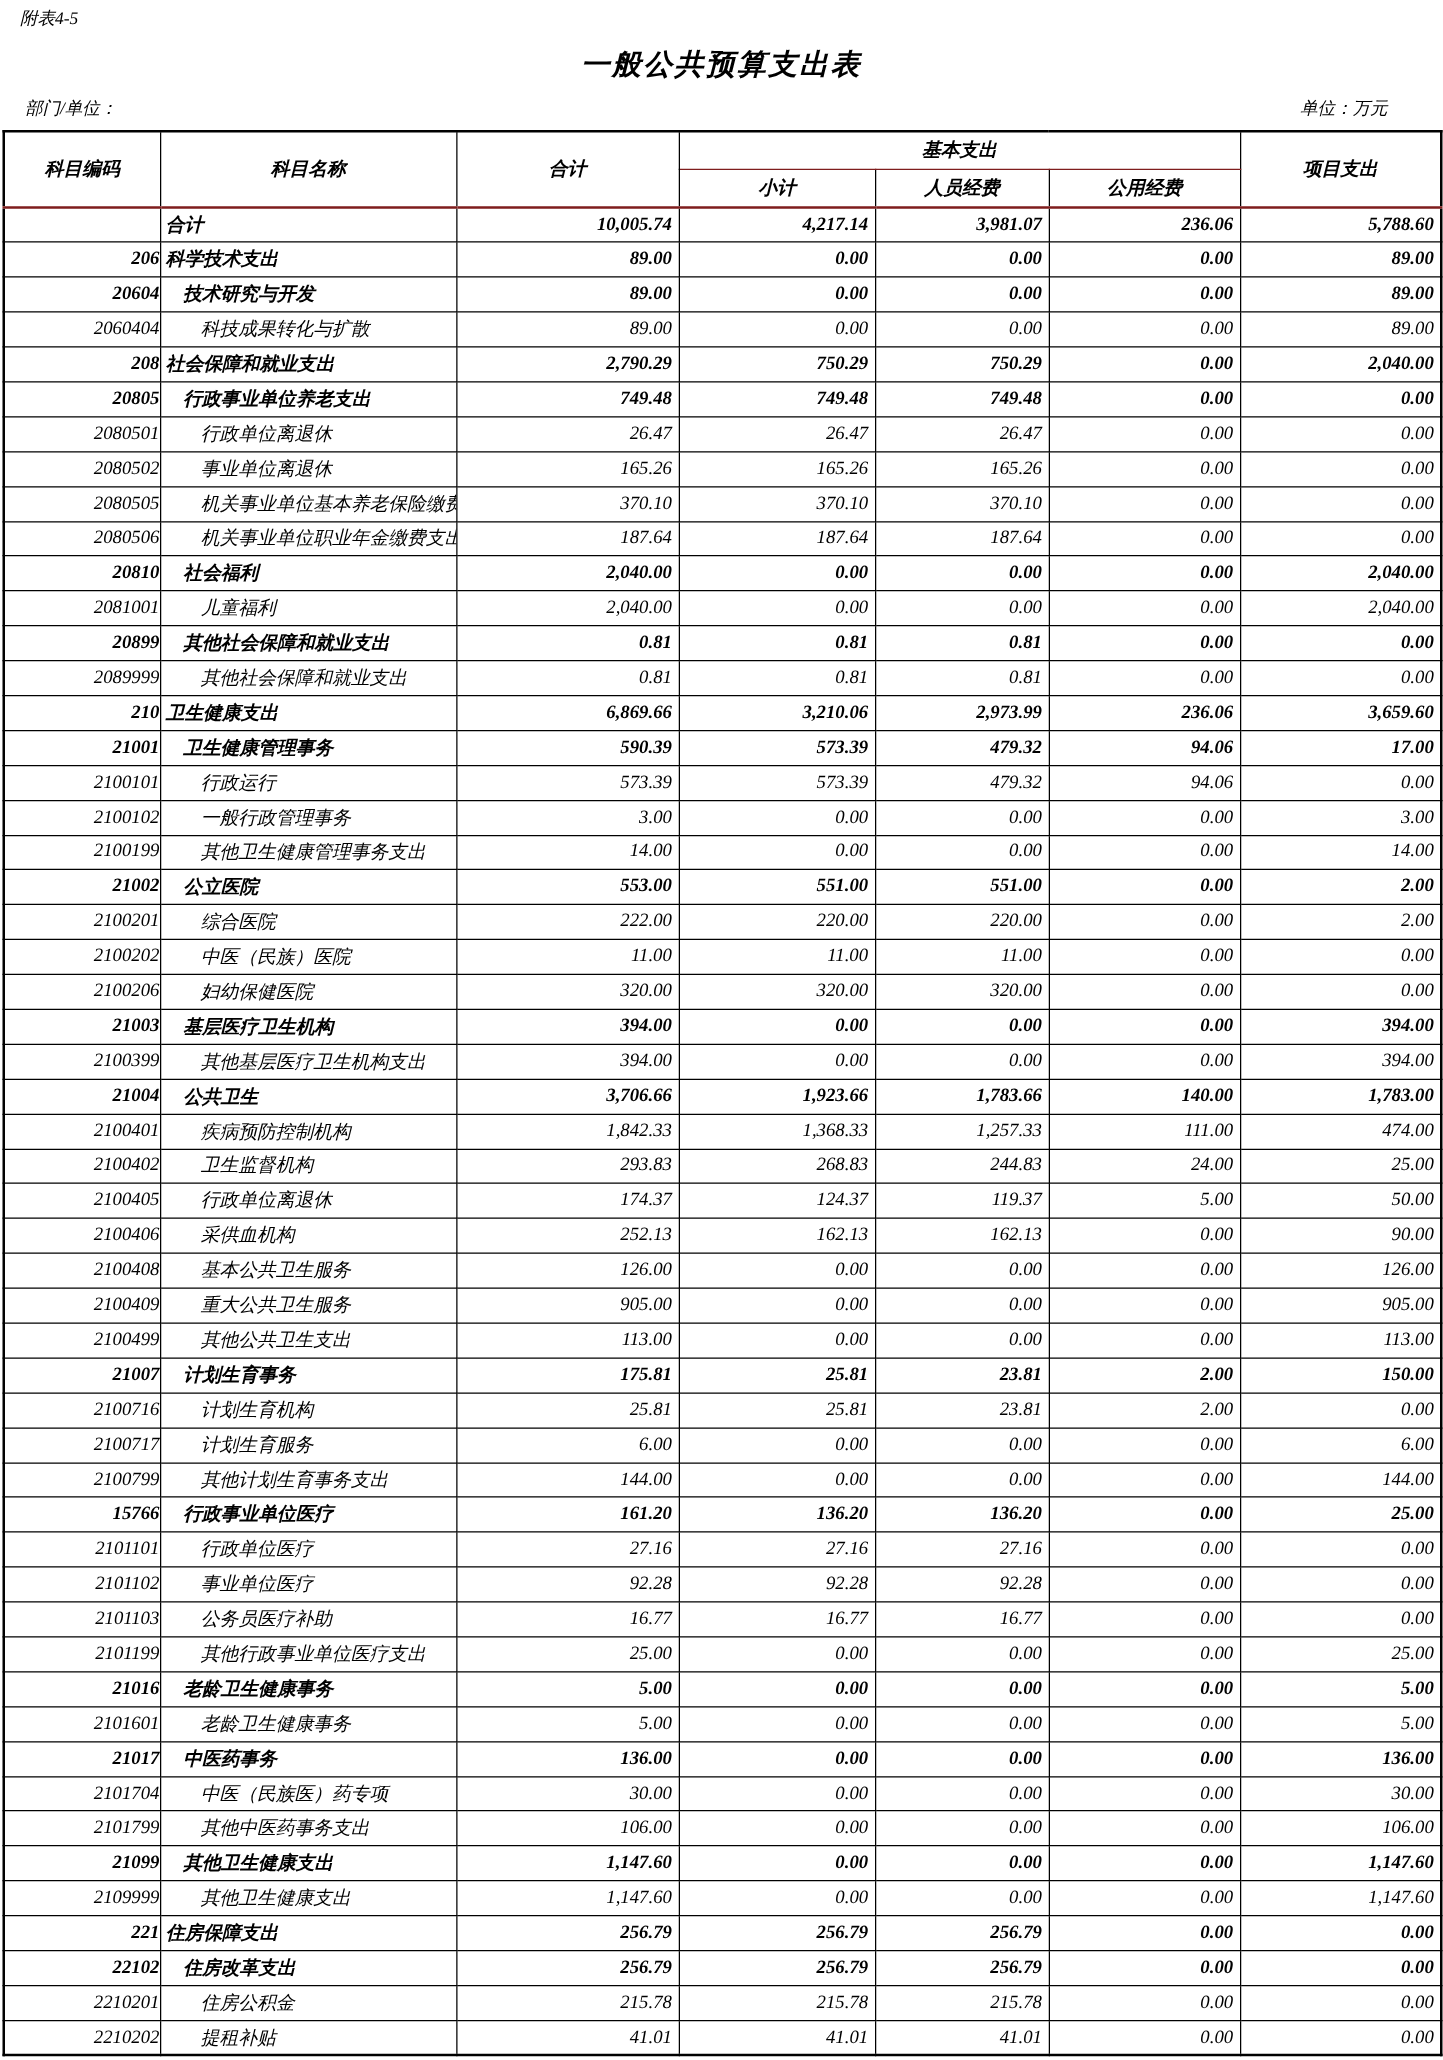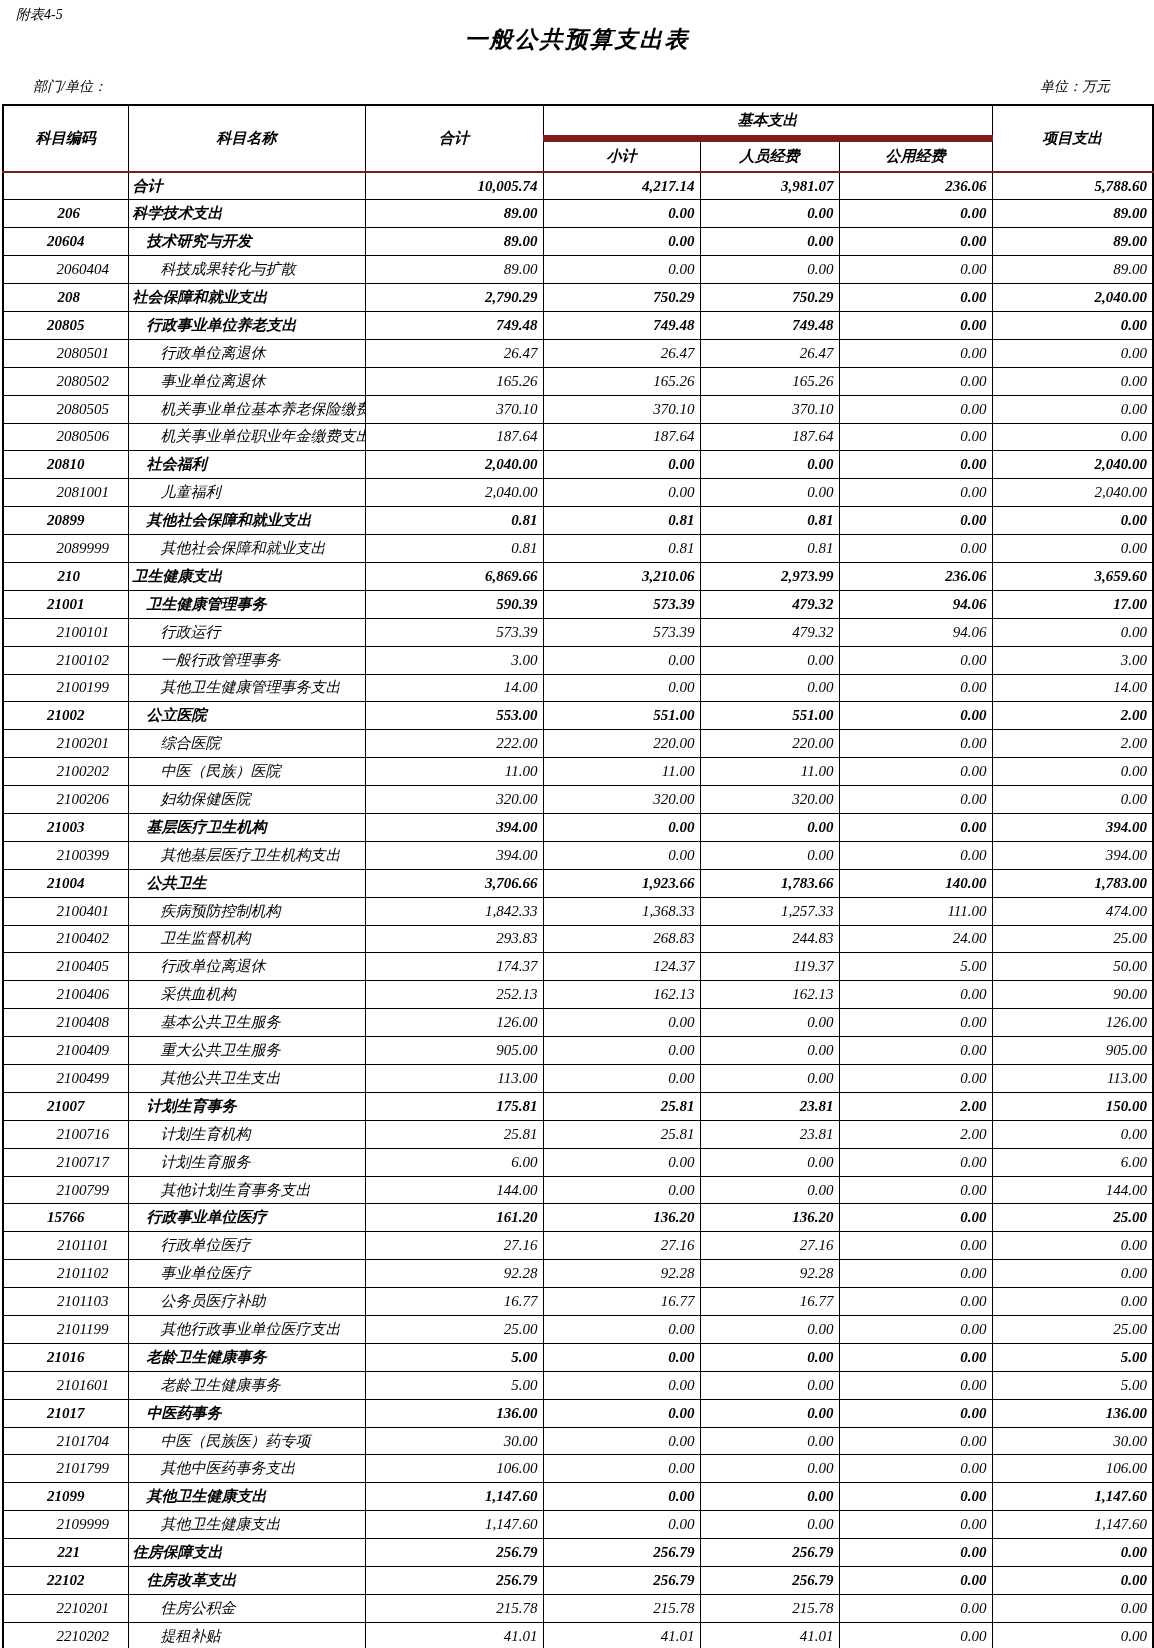--- a/index.html
+++ b/index.html
@@ -8,29 +8,29 @@
     font-family:"Liberation Serif",serif;
     color:#000;
     overflow:hidden;
   }
   .page{position:relative;width:1154px;height:1648px;font-style:italic;}
   .attach-label{
     position:absolute;top:6px;left:16px;
     font-size:14px;letter-spacing:0;
   }
   .doc-title{
-    position:absolute;top:24px;left:0;width:1154px;
+    position:absolute;top:36px;left:0;width:1154px;
     text-align:center;font-size:23px;font-weight:bold;
     letter-spacing:2px;
   }
   .meta-row{
     position:absolute;top:78px;left:0;width:1154px;
     font-size:14px;
   }
-  .meta-left{position:absolute;left:33px;top:0;}
+  .meta-left{position:absolute;left:20px;top:0;}
   .meta-right{position:absolute;right:44px;top:0;}
   table.budget{
     position:absolute;top:104px;left:2px;
     width:1150px;
     border-collapse:collapse;
     table-layout:fixed;
     border:2px solid #000;
     font-size:15px;
   }
   col.c-code{width:125px;}
@@ -45,24 +45,24 @@
     vertical-align:middle;
     overflow:hidden;
     white-space:nowrap;
     padding:0;
   }
   thead th{
     font-weight:bold;text-align:center;
     height:29px;font-size:15px;
     border-bottom:2px solid #7f1d1d;
   }
-  thead th.group-hdr{border-bottom:7px solid #7f1d1d;}
+  thead th.group-hdr{border-bottom:1px solid #7f1d1d;}
   tbody tr{height:27.9px;}
   tbody tr.bold td{font-weight:bold;}
-  td.code{text-align:center;}
+  td.code{text-align:right;}
   td.name{text-align:left;}
   td.num{text-align:right;padding-right:5px;}
   td.code.lvl1{padding-left:6px;}
   td.code.lvl2{}
   td.code.lvl3{padding-left:34px;}
   td.name.lvl1{padding-left:4px;}
   td.name.lvl2{padding-left:18px;margin-top:40px;}
   td.name.lvl3{padding-left:32px;}
 </style>
 </head>

